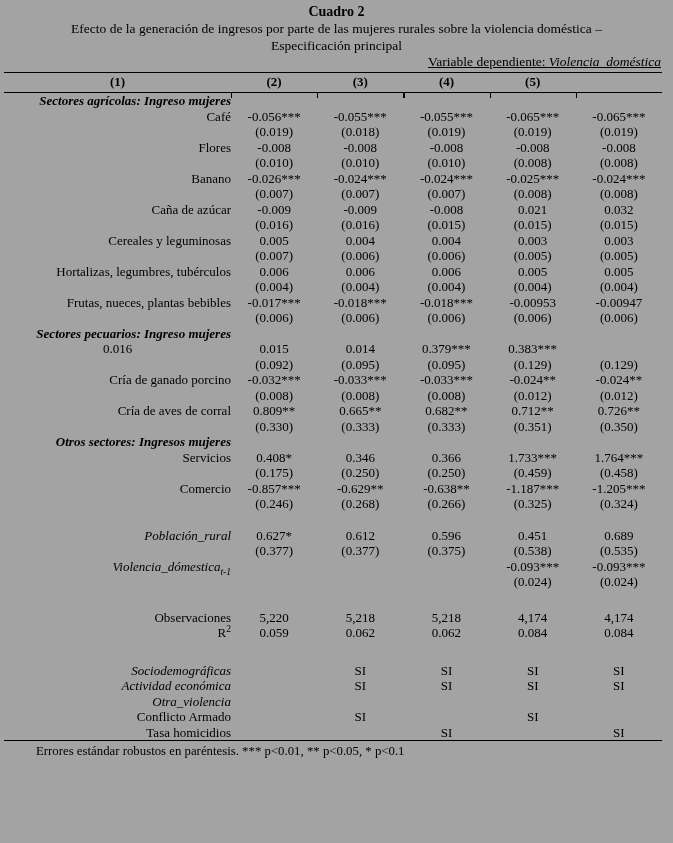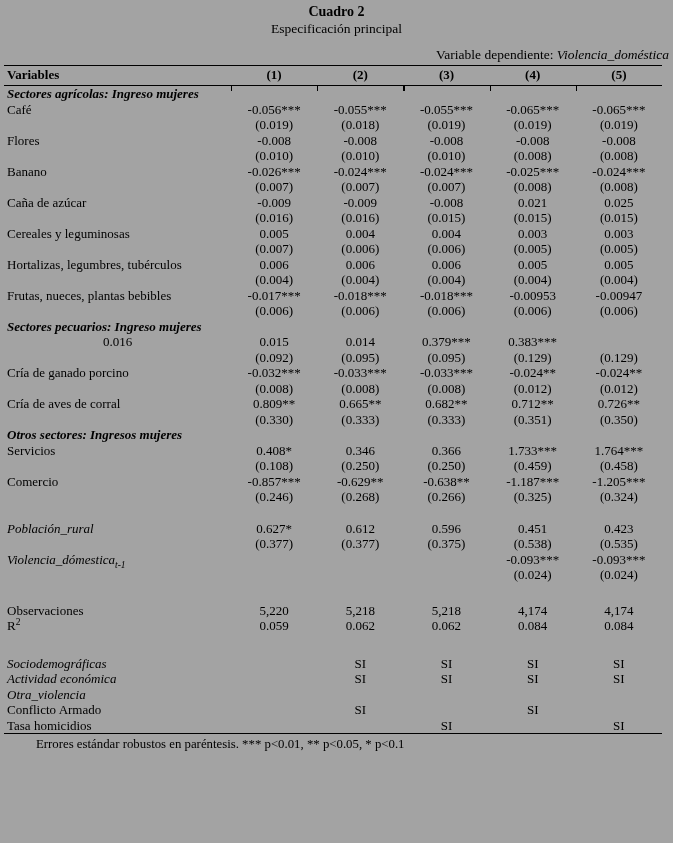--- a/index.html
+++ b/index.html
@@ -3,66 +3,66 @@
 <meta charset="utf-8">
 <style>
   html,body{margin:0;padding:0;background:#fff;}
   .page{
     width:673px;height:843px;background:#a3a3a3;color:#000;
     font-family:"Liberation Serif","DejaVu Serif",serif;
     position:relative;overflow:hidden;
   }
   .title{text-align:center;font-weight:bold;font-size:14px;line-height:17px;padding-top:3px;}
   .subtitle{text-align:center;font-size:13.5px;line-height:17px;}
-  .depvar{text-align:right;padding-right:4px;font-size:13.5px;line-height:16px;margin-top:10px;}
+  .depvar{text-align:right;padding-right:12px;font-size:13.5px;line-height:16px;text-decoration:underline;}
   .it{font-style:italic;}
   .tbl{width:658px;margin-left:4px;}
   .hdr{
     display:grid;grid-template-columns:227px repeat(5,1fr);
     border-top:1.6px solid #000;border-bottom:1.6px solid #000;
     font-weight:bold;font-size:13px;height:19px;line-height:17px;margin-top:2px;
   }
   .h-label{padding-left:3px;}
   .h-col{text-align:center;}
   .ticks{position:relative;height:0;}
   .tick{position:absolute;top:0;width:1.2px;height:5px;background:#000;}
   .row{
     display:grid;grid-template-columns:227px repeat(5,1fr);
     height:15.5px;line-height:15.5px;font-size:13px;
   }
   .cell{white-space:nowrap;overflow:visible;}
-  .label{padding-left:3px;}
+  .label{padding-left:3px;text-align:right;}
   .num{text-align:center;}
   .section{font-weight:bold;font-style:italic;}
   sub{font-size:9.5px;font-style:italic;line-height:0;}
   sup{font-size:9.5px;line-height:0;}
   .spacer{width:100%;}
   .spacer.sm{height:16px;}
   .spacer.md{height:20px;}
   .spacer.lg{height:22px;}
   .botline{border-top:1.6px solid #000;height:0;}
   .footer{font-size:12.8px;line-height:16px;padding:2px 0 0 2px;margin-left:34px;}
 </style>
 </head>
 <body>
 
 <div class="page">
 
   <div class="title">Cuadro 2</div>
 
   <div class="subtitle">
+    <div>Efecto de la generación de ingresos por parte de las mujeres rurales sobre la violencia doméstica –</div>
     <div>Especificación principal</div>
   </div>
 
   <div class="depvar"><span>Variable dependiente: </span><span class="it">Violencia_doméstica</span></div>
 
   <div class="tbl">
 
     <div class="hdr">
-      <div class="h-label">Variables</div>
       <div class="h-col">(1)</div>
       <div class="h-col">(2)</div>
       <div class="h-col">(3)</div>
       <div class="h-col">(4)</div>
       <div class="h-col">(5)</div>
     </div>
 
     <div class="ticks">
       <span class="tick" style="left:227px"></span>
       <span class="tick" style="left:313.2px"></span>
@@ -122,21 +122,21 @@
           <div class="cell num">(0.007)</div>
           <div class="cell num">(0.008)</div>
           <div class="cell num">(0.008)</div>
         </div>
         <div class="row">
           <div class="cell label">Caña de azúcar</div>
           <div class="cell num">-0.009</div>
           <div class="cell num">-0.009</div>
           <div class="cell num">-0.008</div>
           <div class="cell num">0.021</div>
-          <div class="cell num">0.025</div>
+          <div class="cell num">0.032</div>
         </div>
         <div class="row">
           <div class="cell label"></div>
           <div class="cell num">(0.016)</div>
           <div class="cell num">(0.016)</div>
           <div class="cell num">(0.015)</div>
           <div class="cell num">(0.015)</div>
           <div class="cell num">(0.015)</div>
         </div>
         <div class="row">
@@ -243,21 +243,21 @@
         <div class="row">
           <div class="cell label">Servicios</div>
           <div class="cell num">0.408*</div>
           <div class="cell num">0.346</div>
           <div class="cell num">0.366</div>
           <div class="cell num">1.733***</div>
           <div class="cell num">1.764***</div>
         </div>
         <div class="row">
           <div class="cell label"></div>
-          <div class="cell num">(0.108)</div>
+          <div class="cell num">(0.175)</div>
           <div class="cell num">(0.250)</div>
           <div class="cell num">(0.250)</div>
           <div class="cell num">(0.459)</div>
           <div class="cell num">(0.458)</div>
         </div>
         <div class="row">
           <div class="cell label">Comercio</div>
           <div class="cell num">-0.857***</div>
           <div class="cell num">-0.629**</div>
           <div class="cell num">-0.638**</div>
@@ -272,21 +272,21 @@
           <div class="cell num">(0.325)</div>
           <div class="cell num">(0.324)</div>
         </div>
         <div class="spacer sm"></div>
         <div class="row">
           <div class="cell label it">Población_rural</div>
           <div class="cell num">0.627*</div>
           <div class="cell num">0.612</div>
           <div class="cell num">0.596</div>
           <div class="cell num">0.451</div>
-          <div class="cell num">0.423</div>
+          <div class="cell num">0.689</div>
         </div>
         <div class="row">
           <div class="cell label"></div>
           <div class="cell num">(0.377)</div>
           <div class="cell num">(0.377)</div>
           <div class="cell num">(0.375)</div>
           <div class="cell num">(0.538)</div>
           <div class="cell num">(0.535)</div>
         </div>
         <div class="row">

